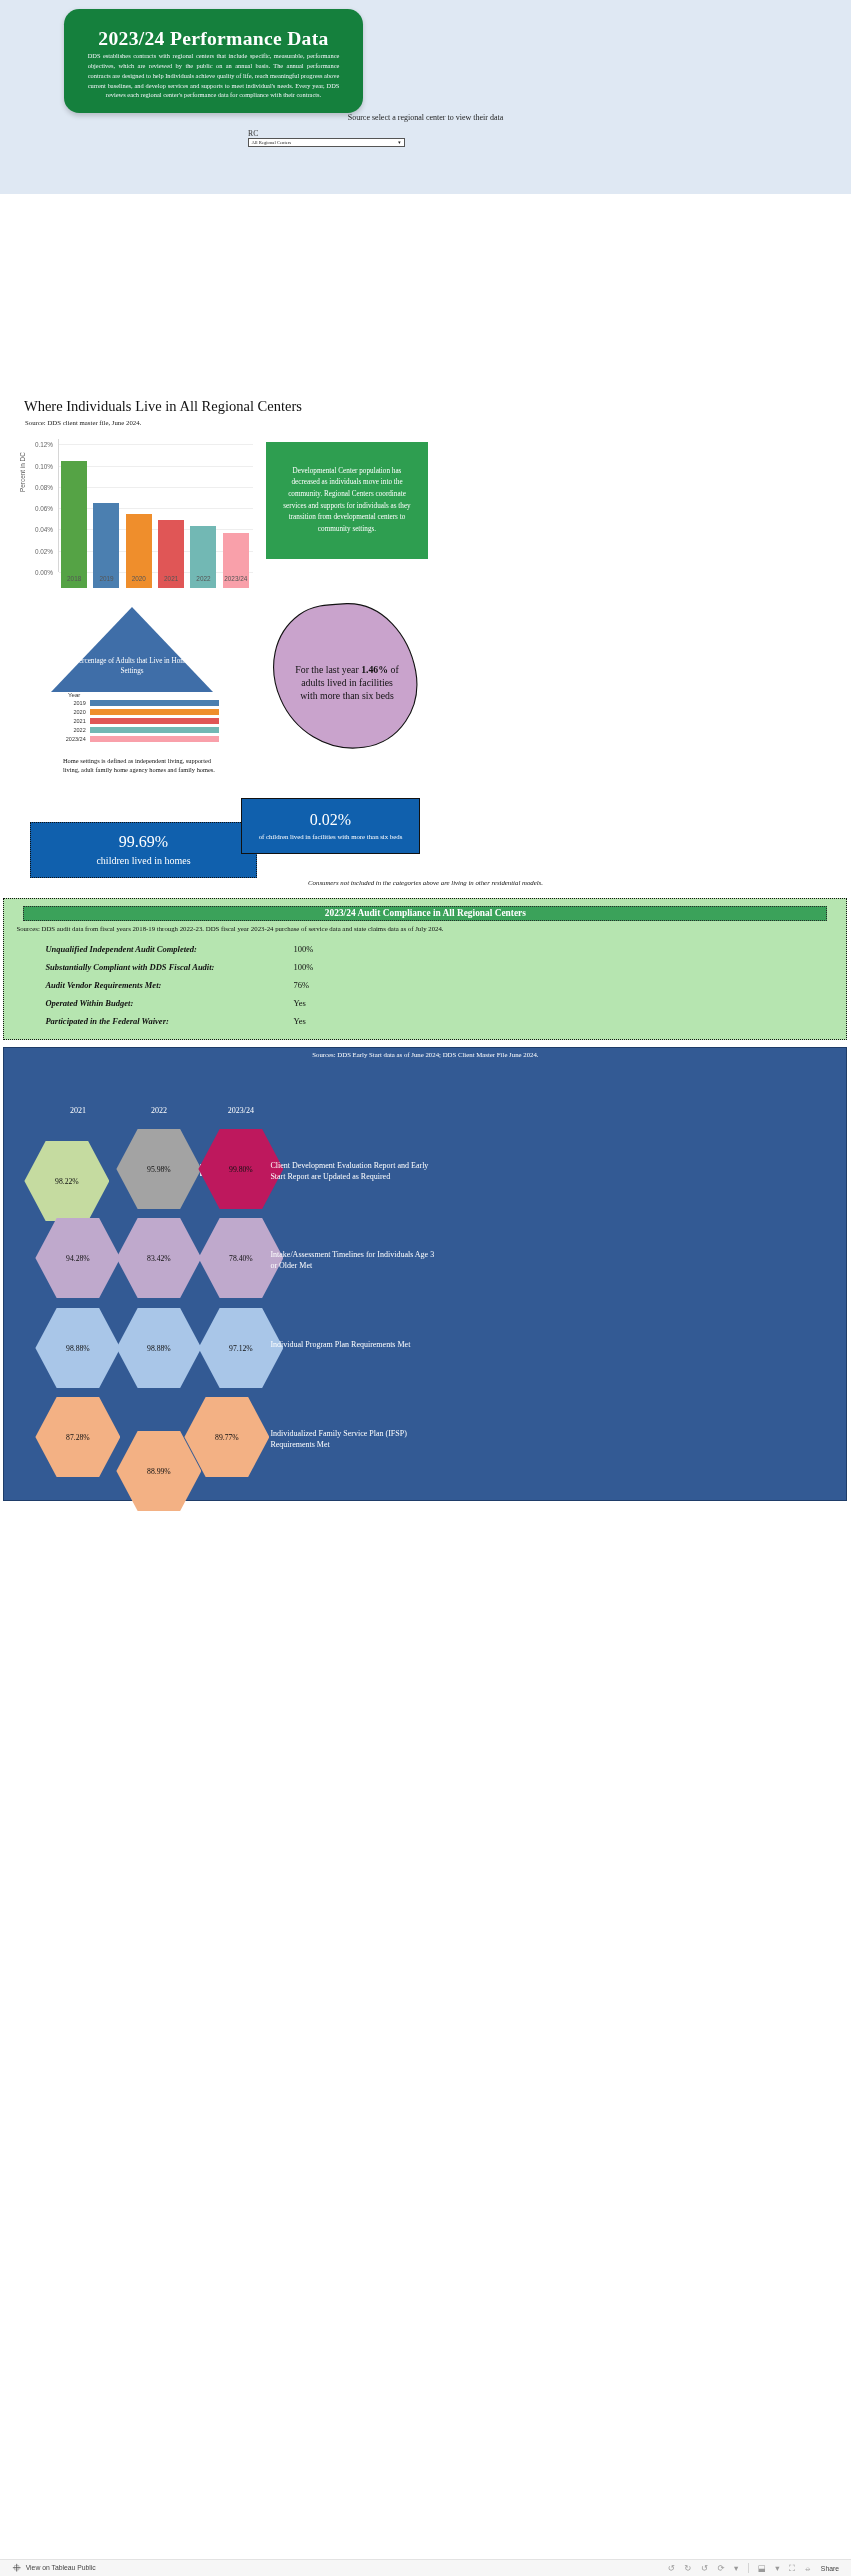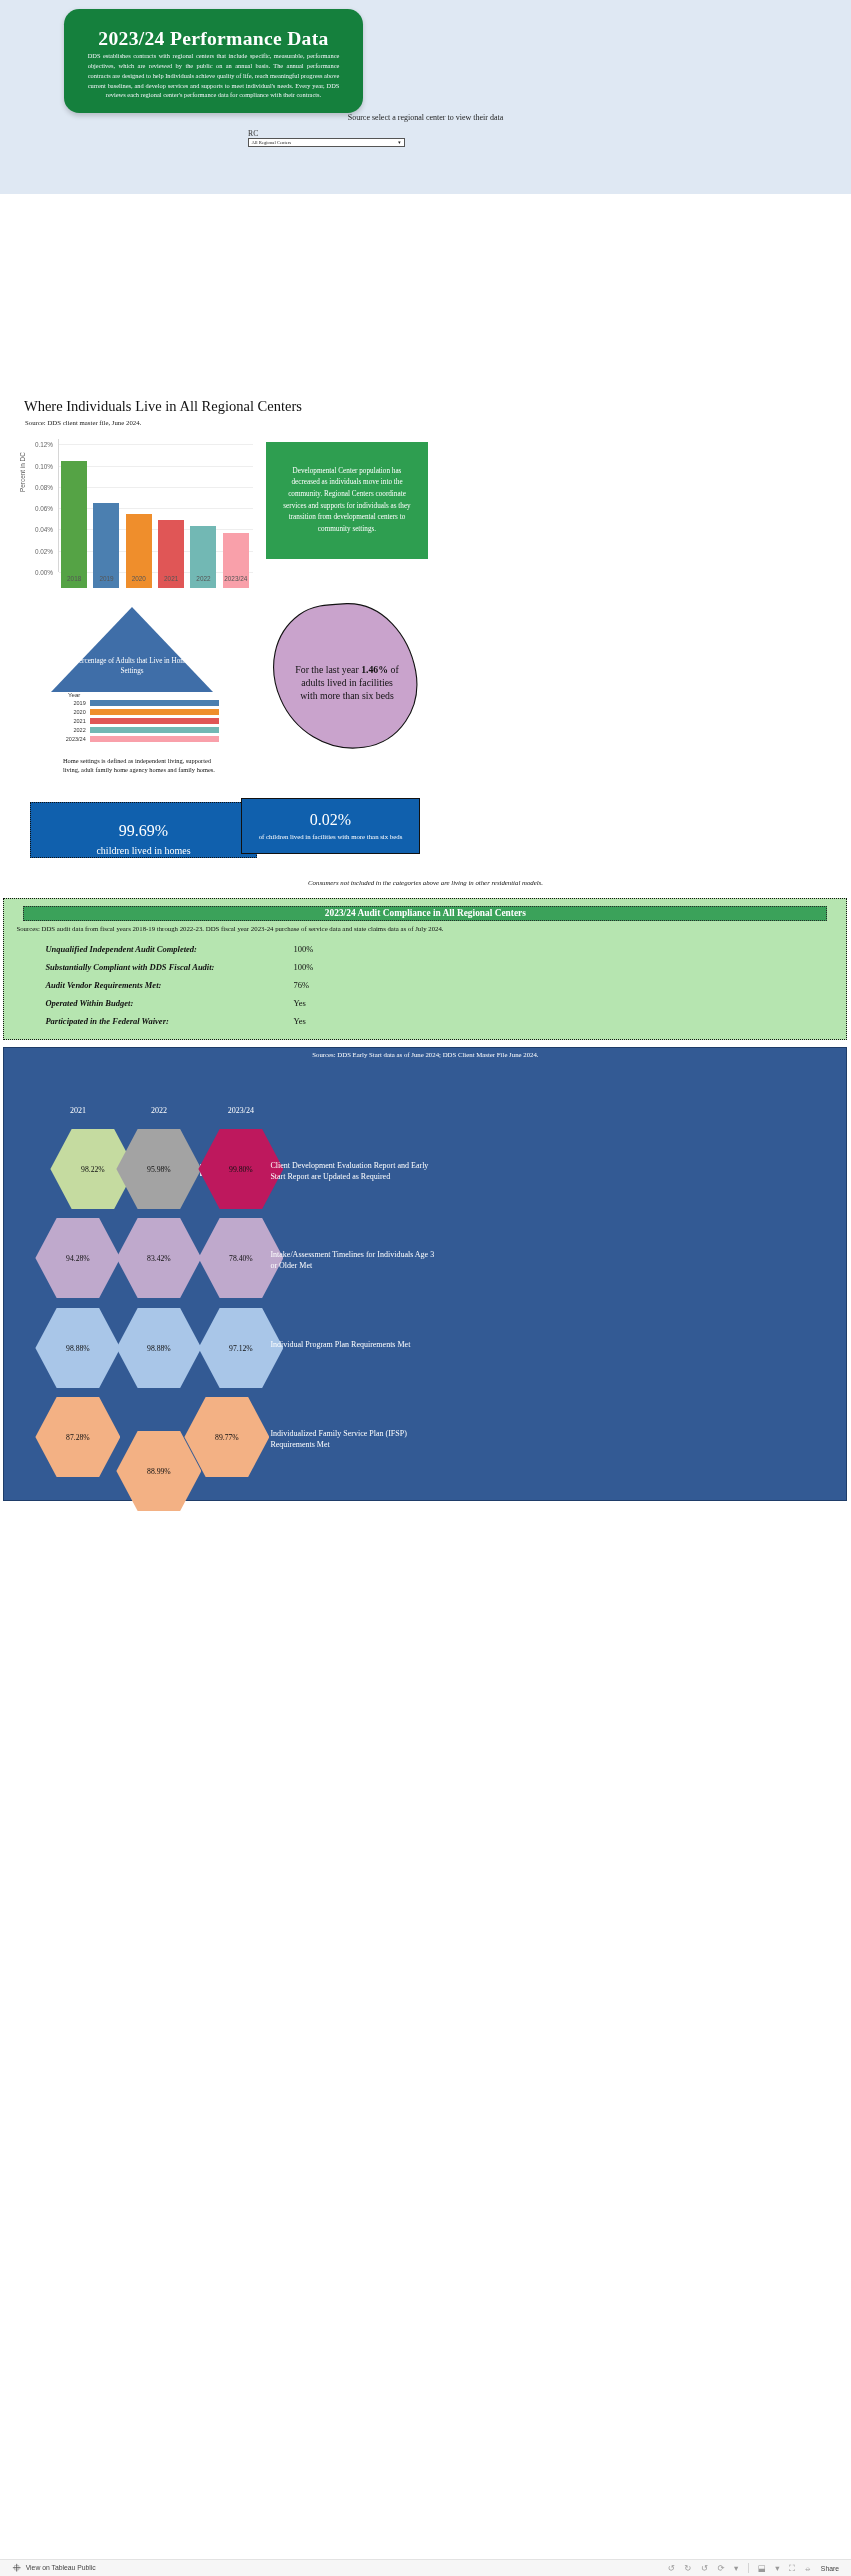--- a/index.html
+++ b/index.html
@@ -166,21 +166,21 @@
     text-align:center; font-size:9.8px; color:#111; line-height:1.35;margin-top:28px;
   }
   .blob-text b { font-weight:bold; }
 
   
   .kpi {
     position:absolute; background:#1060ad; color:#fff;
     display:flex; flex-direction:column; align-items:center; justify-content:center;
     text-align:center; padding:0 10.2px;
   }
-  .kpi-a { left:30px; top:608px; width:227px; height:56px; border:0.9px dotted #111;justify-content:flex-end; }
+  .kpi-a { left:30px; top:628px; width:227px; height:56px; border:0.9px dotted #111; }
   .kpi-b { left:241px; top:604px; width:179px; height:56px; border:0.9px solid #111; }
   .kpi-num { font-size:16px; line-height:1.1; margin-bottom:4.3px; }
   .kpi-cap { font-size:10px; line-height:1.3; }
   .kpi-b .kpi-cap { font-size:6.8px; }
 
   .footnote {
     position:absolute; left:0; top:685px; width:851px;
     text-align:center; font-size:6.8px; font-style:italic; color:#111;
   }
 
@@ -413,21 +413,21 @@
 
   <div class="adh">
     <div class="adh-src">Sources: DDS Early Start data as of June 2024; DDS Client Master File June 2024.</div>
     <div class="adh-years" id="adhyears">
         <div style="position: absolute; left: 31px; width: 85px; text-align: center; font-size: 8px;">2021</div>
         <div style="position: absolute; left: 112px; width: 85px; text-align: center; font-size: 8px;">2022</div>
         <div style="position: absolute; left: 194px; width: 85px; text-align: center; font-size: 8px;">2023/24</div>
       </div>
     <div id="hexrows">
         <div class="hexrow" style="top: 81px;">
-          <div class="hexcell" style="left: 46px;">
+          <div class="hexcell" style="left: 20px; margin-top: 12px;">
             <div class="hex" style="background: rgb(197, 219, 160);">
               <span class="hex-val">98.22%</span>
             </div>
           </div>
           <div class="hexcell" style="left: 112px;">
             <div class="hex" style="background: #a3a3a3;">
               <span class="hex-val">95.98%</span>
             </div>
           </div>
           <div class="hexcell" style="left: 194px;">

